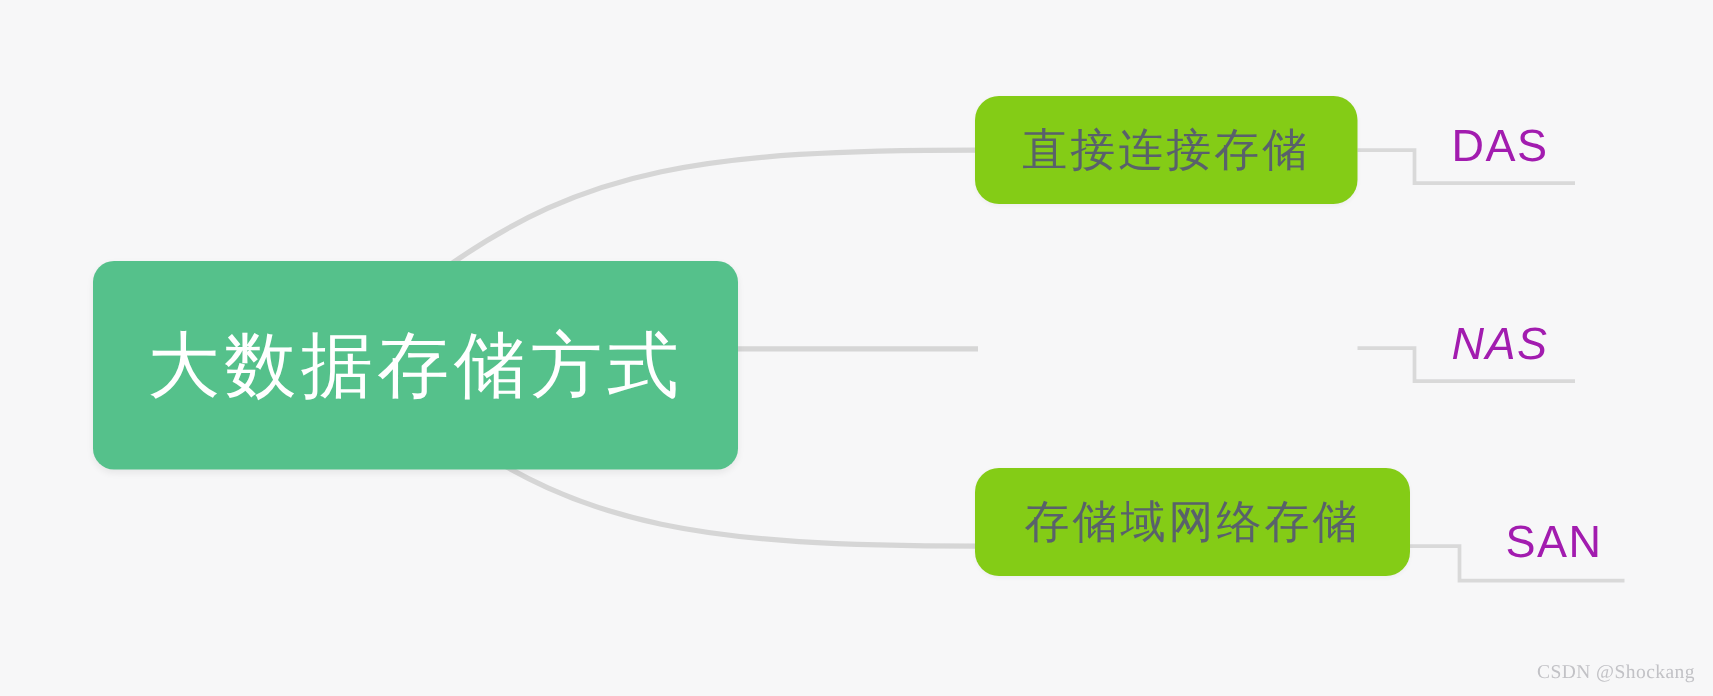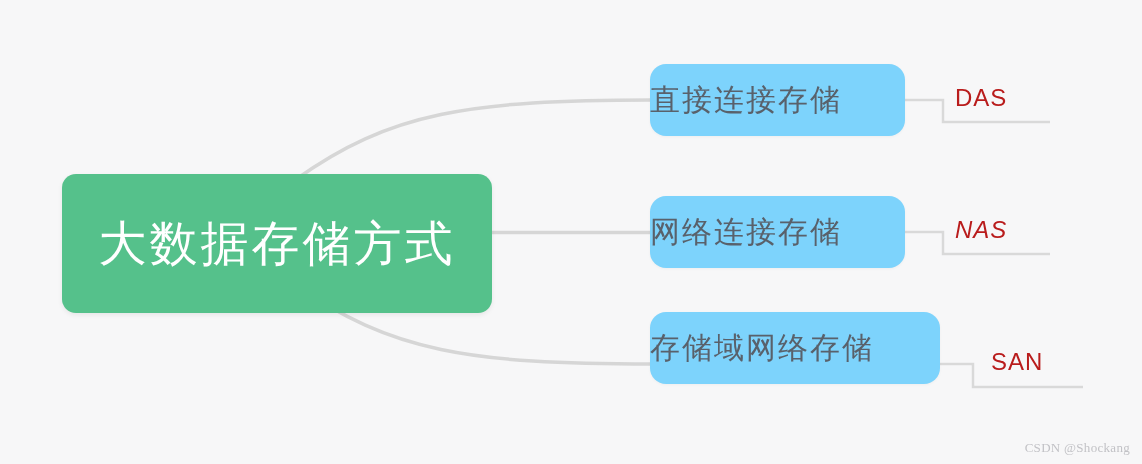--- a/index.html
+++ b/index.html
@@ -35,43 +35,43 @@
     justify-content: center;
     color: #ffffff;
     font-size: 48px;
     letter-spacing: 3px;
     white-space: nowrap;
     cursor: default;
   }
   .branch-node {
     position: absolute;
     height: 72px;
-    background: #7dd3fc;
+    background: #84cc16;
     border-radius: 16px;
     box-shadow: 0 1px 3px rgba(0,0,0,0.04);
     display: flex;
     align-items: center;
-    justify-content: flex-start;
+    justify-content: center;
     color: #59616b;
     font-size: 30px;
     letter-spacing: 2px;
     white-space: nowrap;
     cursor: default;
   }
   .branch-1 { left: 650px; top: 64px;  width: 255px; }
   .branch-2 { left: 650px; top: 196px; width: 255px; }
   .branch-3 { left: 650px; top: 312px; width: 290px; }
   .tag-label {
     position: absolute;
     width: 90px;
     height: 28px;
     line-height: 28px;
-    text-align: left;
-    color: #b91c1c;
-    font-size: 24px;
+    text-align: center;
+    color: #a21caf;
+    font-size: 30px;
     letter-spacing: 1px;
     cursor: default;
   }
   .tag-1 { left: 955px; top: 84px; }
   .tag-2 { left: 955px; top: 216px; font-style: italic; }
   .tag-3 { left: 991px; top: 348px; }
   .watermark {
     position: absolute;
     right: 12px;
     bottom: 8px;
@@ -97,23 +97,20 @@
     <path d="M 940 364 H 973 V 387 H 1083" fill="none" stroke="#d9d9d9" stroke-width="2.5" stroke-linejoin="miter"></path>
   </svg>
 
   <div class="root-node">
     <span>大数据存储方式</span>
   </div>
 
   <div class="branch-node branch-1">
     <span>直接连接存储</span>
   </div>
-  <div class="branch-node branch-2">
-    <span>网络连接存储</span>
-  </div>
   <div class="branch-node branch-3">
     <span>存储域网络存储</span>
   </div>
 
   <div class="tag-label tag-1">DAS</div>
   <div class="tag-label tag-2">NAS</div>
   <div class="tag-label tag-3">SAN</div>
 
   <div class="watermark">CSDN @Shockang</div>
 

